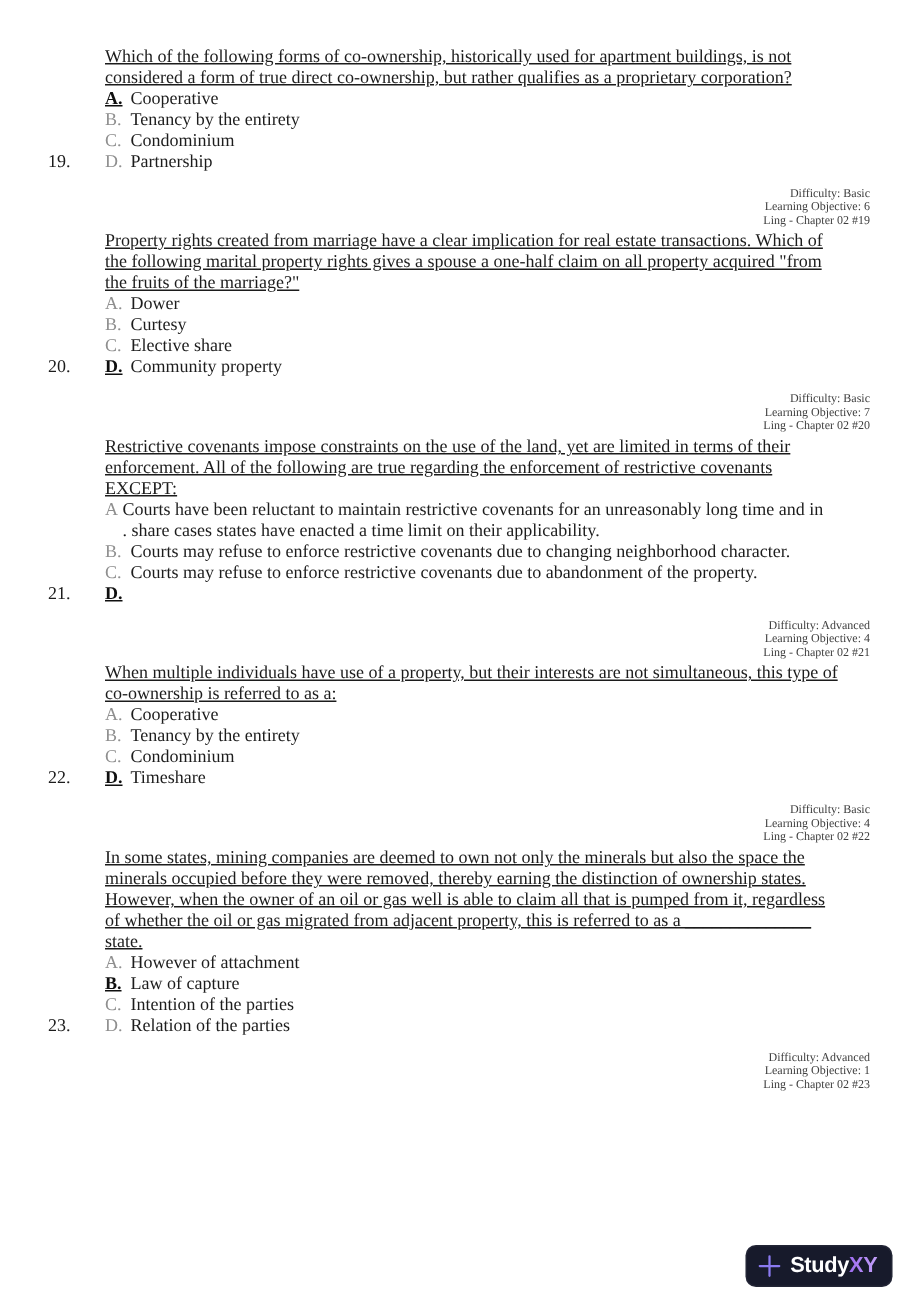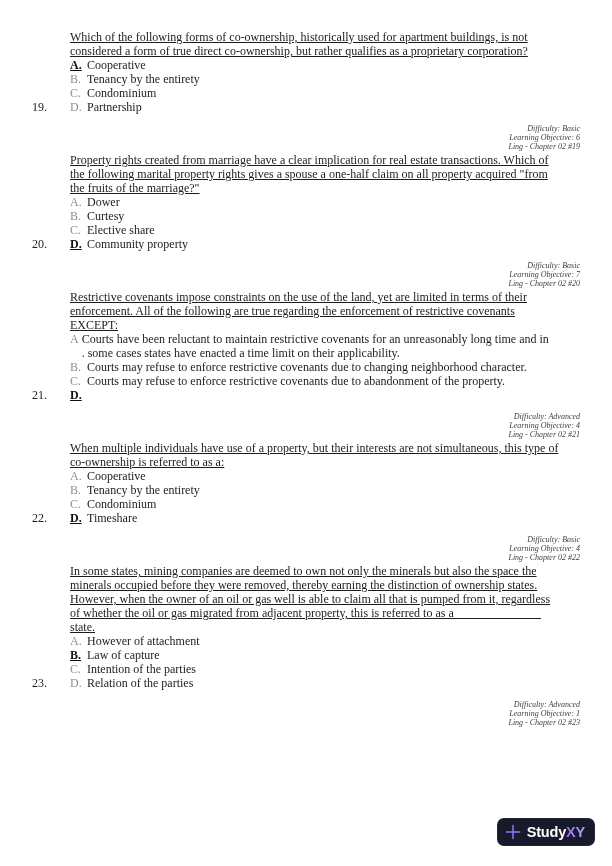--- a/index.html
+++ b/index.html
@@ -28,29 +28,28 @@
     font-weight: bold;
     text-decoration: underline;
   }
   .opt-text { white-space: pre-line; min-width: 0; }
 
   .meta {
     text-align: right;
     padding-right: 18px;
     font-size: 8px;
     line-height: 9px;
-    font-style: italic;
     color: #3e3e3e;
     margin: 10px 0 2px 0;
   }
 
   .logo {
     position: absolute;
     right: 17px;
-    bottom: 20px;
+    bottom: 8px;
     height: 28px;
     padding: 0 10px 0 8px;
     display: flex;
     align-items: center;
     gap: 6px;
     background: var(--logo-bg, #171a2b);
     border-radius: 7px;
     box-shadow: inset 0 0 0 1px rgba(255,255,255,0.05);
   }
   .logo svg { display: block; color: var(--logo-plus, #8b7af0); }
@@ -156,21 +155,21 @@
     <div class="q-row">
       <div class="q-num">21.</div>
       <div class="q-body">
         <div class="q-text">Restrictive covenants impose constraints on the use of the land, yet are limited in terms of their
 enforcement. All of the following are true regarding the enforcement of restrictive covenants
 EXCEPT:</div>
         <div class="options">
   <div class="option">
     <span class="marker tight">A</span>
     <span class="opt-text">Courts have been reluctant to maintain restrictive covenants for an unreasonably long time and in
-. some cases states have enacted a time limit on their applicability.</span>
+. share cases states have enacted a time limit on their applicability.</span>
   </div>
 
   <div class="option">
     <span class="marker">B.</span>
     <span class="opt-text">Courts may refuse to enforce restrictive covenants due to changing neighborhood character.</span>
   </div>
 
   <div class="option">
     <span class="marker">C.</span>
     <span class="opt-text">Courts may refuse to enforce restrictive covenants due to abandonment of the property.</span>

